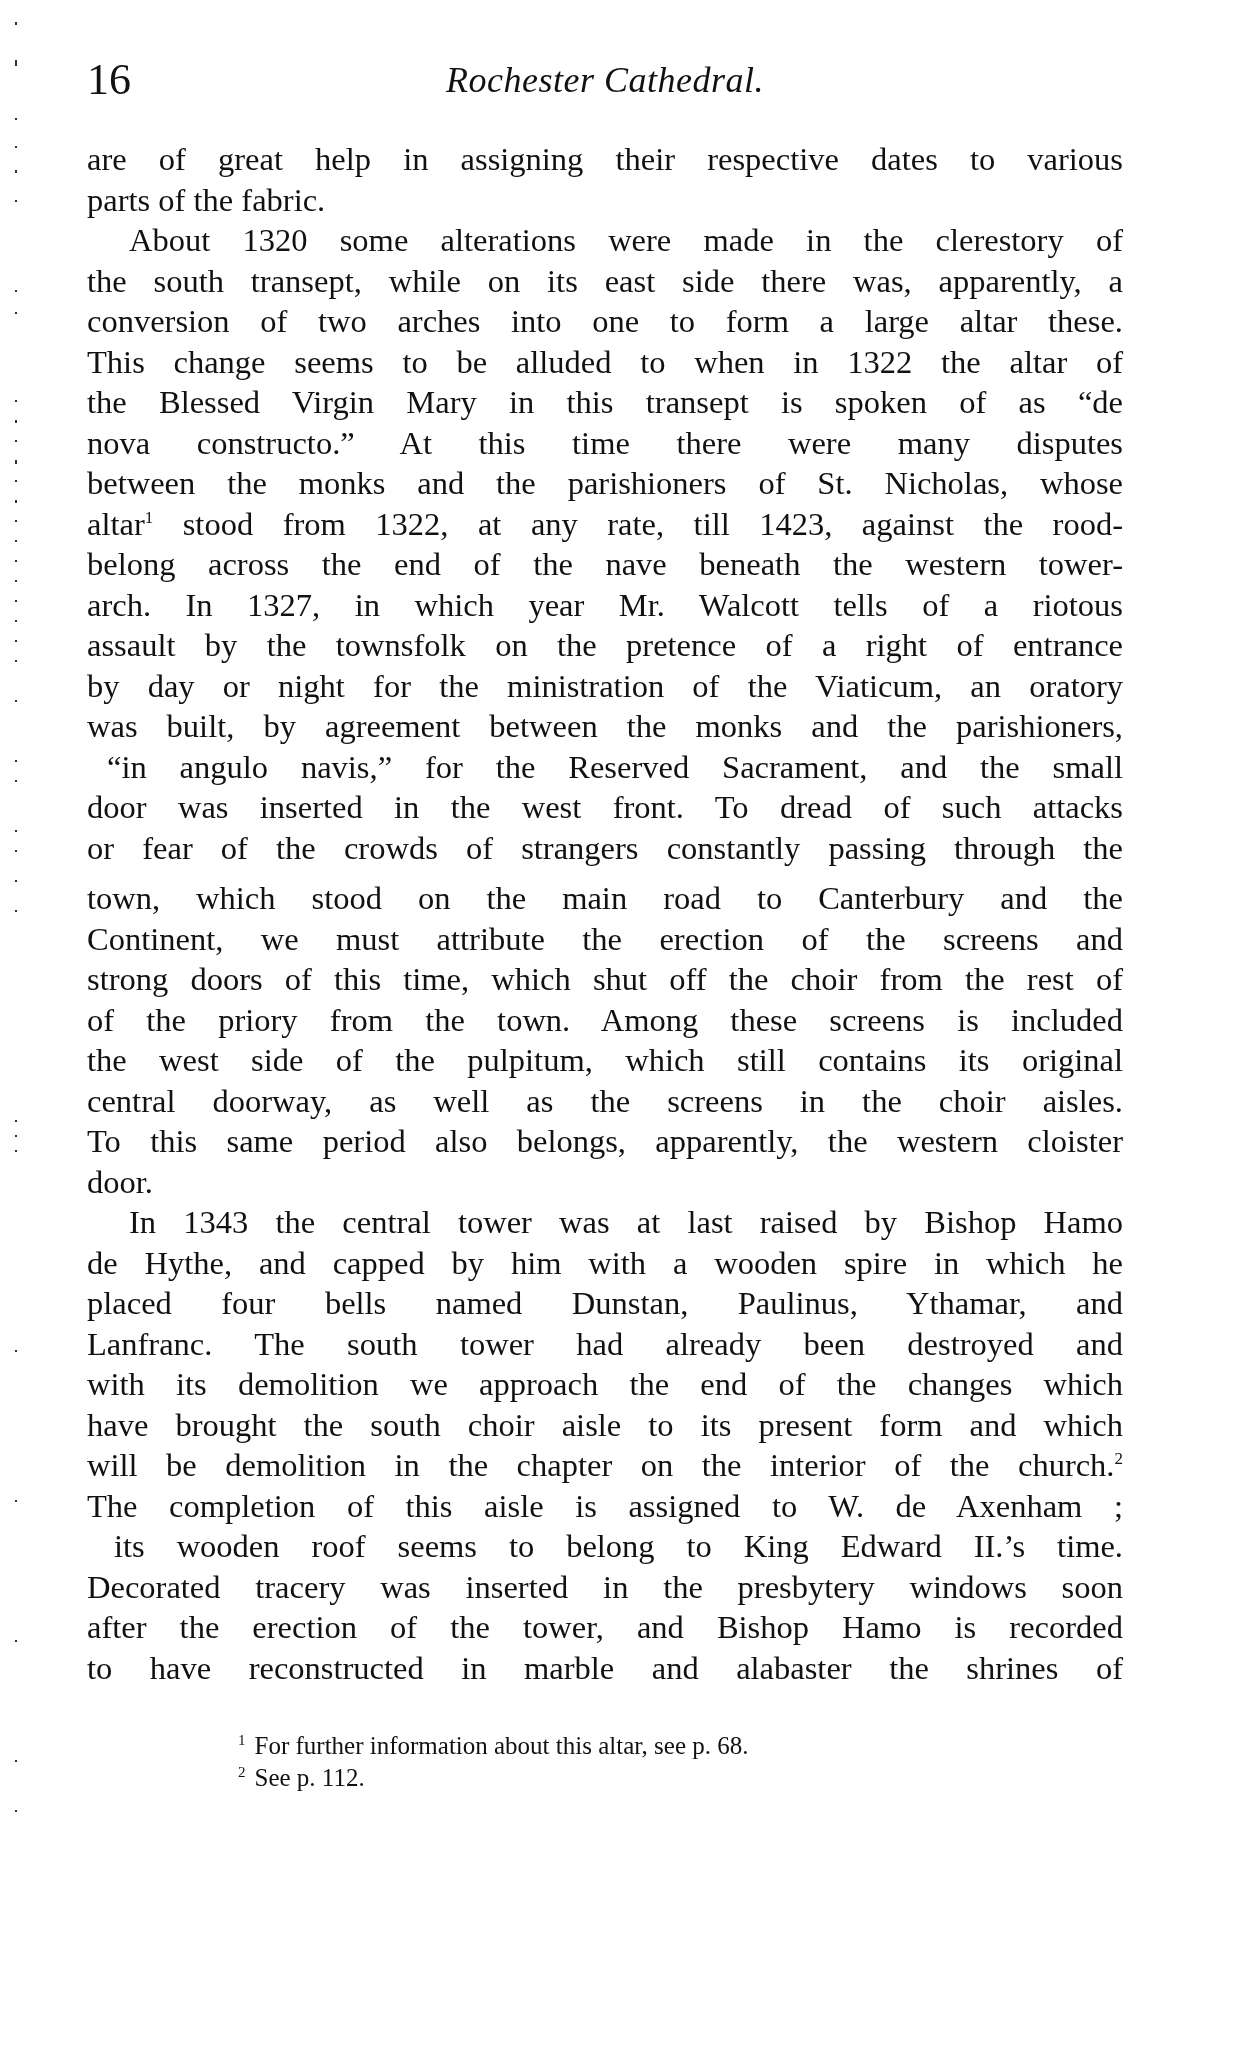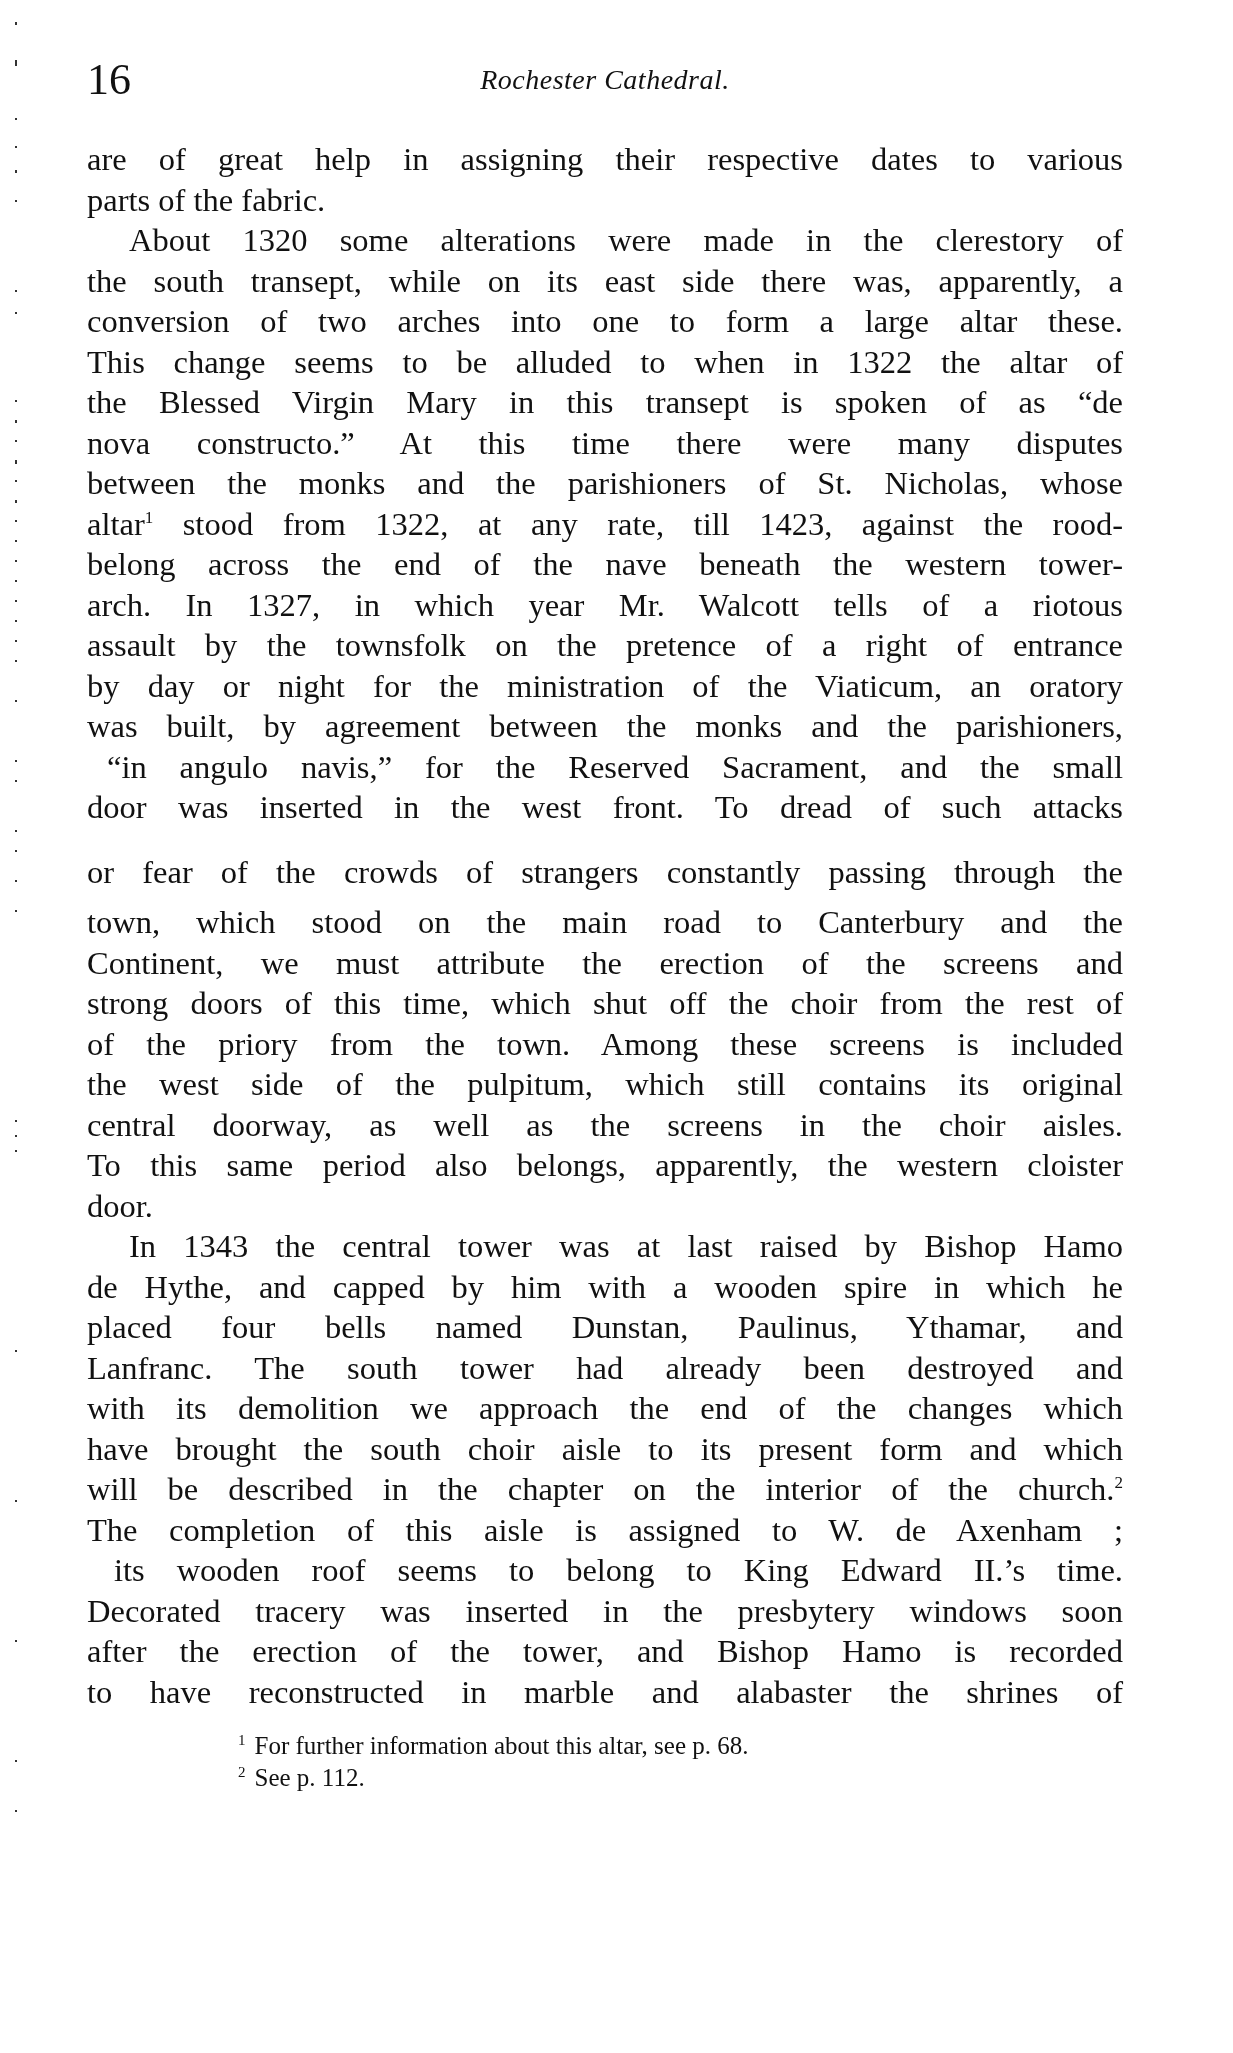--- a/index.html
+++ b/index.html
@@ -4,21 +4,21 @@
 <style>
   html, body { margin: 0; padding: 0; background: #ffffff; }
   body { width: 1233px; height: 2053px; position: relative; overflow: hidden;
          font-family: "Liberation Serif", "DejaVu Serif", serif; color: #111111; }
   .page { position: absolute; left: 0; top: 0; width: 1233px; height: 2053px; }
   .margin-specks { position: absolute; left: 15px; top: 0; width: 3px; height: 2053px; }
   .speck { position: absolute; left: 0; width: 2px; background: #333; }
   .running-head { position: absolute; top: 58px; left: 87px; width: 1036px; height: 44px; }
   .page-number { position: absolute; left: 0; top: 0; font-size: 44px; line-height: 44px; }
   .running-title { position: absolute; left: 0; right: 0; top: 0; text-align: center;
-                   font-style: italic; font-size: 28px; line-height: 44px; letter-spacing: 0.5px; }
+                   font-style: italic; font-size: 36px; line-height: 44px; letter-spacing: 0.5px; }
   .body-text { position: absolute; left: 87px; top: 139px; width: 1036px; }
   .line { display: block; height: 40.5px; line-height: 40.5px; font-size: 32.5px;
           text-align: justify; text-align-last: justify; white-space: nowrap; overflow: visible; }
   .line.last { text-align-last: left; }
   .line.indent { padding-left: 42px; }
   .line span.sup, .fn-mark { font-size: 17px; vertical-align: 12px; line-height: 0; }
   .footnotes { position: absolute; left: 238px; top: 1730px; width: 800px; }
   .footnote { font-size: 25px; line-height: 32px; height: 32px; white-space: nowrap; }
   .footnote .fn-mark { font-size: 15px; vertical-align: 9px; margin-right: 9px; }
 </style>
@@ -82,36 +82,36 @@
       <div class="line" style="white-space: normal;"><span>nova constructo.” At this time there were many disputes</span></div>
       <div class="line" style="white-space: normal;"><span>between the monks and the parishioners of St. Nicholas, whose</span></div>
       <div class="line" style="white-space: normal;"><span>altar</span><span class="sup">1</span><span> stood from 1322, at any rate, till 1423, against the rood-</span></div>
       <div class="line" style="white-space: normal;"><span>belong across the end of the nave beneath the western tower-</span></div>
       <div class="line" style="white-space: normal;"><span>arch. In 1327, in which year Mr. Walcott tells of a riotous</span></div>
       <div class="line" style="white-space: normal;"><span>assault by the townsfolk on the pretence of a right of entrance</span></div>
       <div class="line" style="white-space: normal;"><span>by day or night for the ministration of the Viaticum, an oratory</span></div>
       <div class="line" style="white-space: normal;"><span>was built, by agreement between the monks and the parishioners,</span></div>
       <div class="line" style="white-space: normal; margin-left: 20px;"><span>“in angulo navis,” for the Reserved Sacrament, and the small</span></div>
       <div class="line" style="white-space: normal;"><span>door was inserted in the west front. To dread of such attacks</span></div>
-      <div class="line" style="white-space: normal; margin-top: 24px;"><span>or fear of the crowds of strangers constantly passing through the</span></div>
+      <div class="line" style="white-space: normal;"><span>or fear of the crowds of strangers constantly passing through the</span></div>
       <div class="line" style="white-space: normal; margin-top: 10px;"><span>town, which stood on the main road to Canterbury and the</span></div>
       <div class="line" style="white-space: normal;"><span>Continent, we must attribute the erection of the screens and</span></div>
       <div class="line" style="white-space: normal;"><span>strong doors of this time, which shut off the choir from the rest of</span></div>
       <div class="line" style="white-space: normal;"><span>of the priory from the town. Among these screens is included</span></div>
       <div class="line" style="white-space: normal;"><span>the west side of the pulpitum, which still contains its original</span></div>
       <div class="line" style="white-space: normal;"><span>central doorway, as well as the screens in the choir aisles.</span></div>
       <div class="line" style="white-space: normal;"><span>To this same period also belongs, apparently, the western cloister</span></div>
       <div class="line last" style="white-space: normal;"><span>door.</span></div>
       <div class="line indent" style="white-space: normal;"><span>In 1343 the central tower was at last raised by Bishop Hamo</span></div>
       <div class="line" style="white-space: normal;"><span>de Hythe, and capped by him with a wooden spire in which he</span></div>
       <div class="line" style="white-space: normal;"><span>placed four bells named Dunstan, Paulinus, Ythamar, and</span></div>
       <div class="line" style="white-space: normal;"><span>Lanfranc. The south tower had already been destroyed and</span></div>
       <div class="line" style="white-space: normal;"><span>with its demolition we approach the end of the changes which</span></div>
       <div class="line" style="white-space: normal;"><span>have brought the south choir aisle to its present form and which</span></div>
-      <div class="line" style="white-space: normal;"><span>will be described in the chapter on the interior of the church.</span><span class="sup">2</span></div>
+      <div class="line" style="white-space: normal;"><span>will be demolition in the chapter on the interior of the church.</span><span class="sup">2</span></div>
       <div class="line" style="white-space: normal;"><span>The completion of this aisle is assigned to W. de Axenham ;</span></div>
       <div class="line" style="white-space: normal; margin-left: 27px;"><span>its wooden roof seems to belong to King Edward II.’s time.</span></div>
       <div class="line" style="white-space: normal;"><span>Decorated tracery was inserted in the presbytery windows soon</span></div>
       <div class="line" style="white-space: normal;"><span>after the erection of the tower, and Bishop Hamo is recorded</span></div>
       <div class="line" style="white-space: normal;"><span>to have reconstructed in marble and alabaster the shrines of</span></div>
     </div>
 
   <div class="footnotes">
     <div class="footnote">
       <span class="fn-mark">1</span><span>For further information about this altar, see p. 68.</span>

